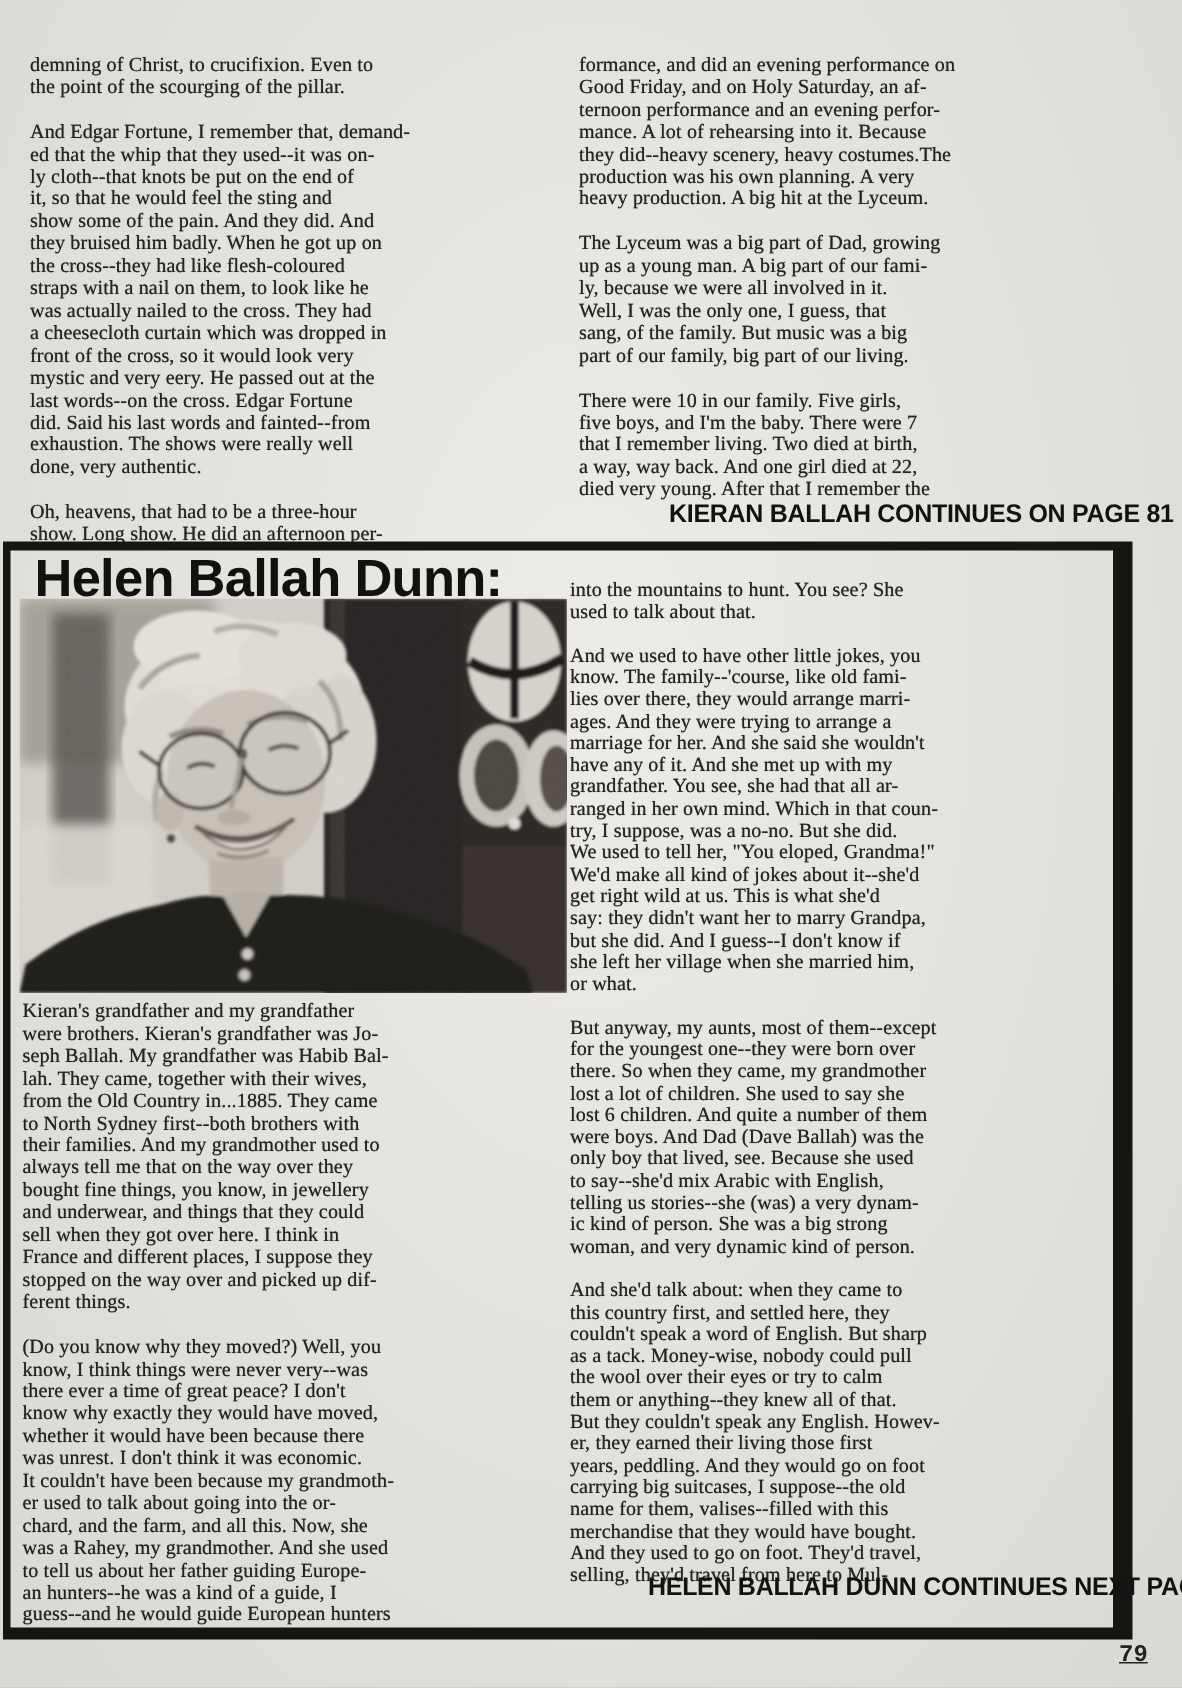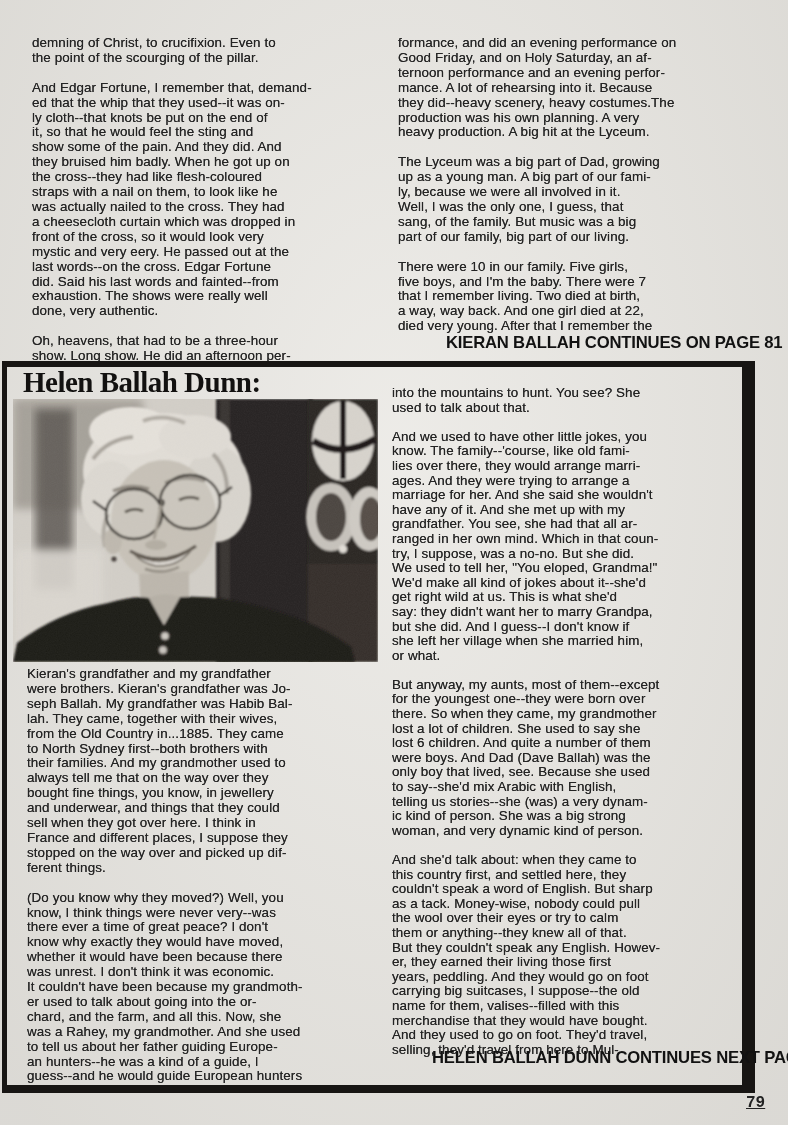--- a/index.html
+++ b/index.html
@@ -10,28 +10,27 @@
   }
   #page{
     position:relative;width:788px;height:1125px;overflow:hidden;
     background:
       radial-gradient(ellipse at 50% 40%, rgba(255,255,255,0.25), rgba(0,0,0,0.05) 95%),
       #e7e5e0;
     color:#1b1b1b;
   }
   .mono{
     position:absolute;
-    font-family:Liberation Sans, sans-serif;
+    font-family:Liberation Serif, serif;
     font-size:13.4px;
     line-height:14.9px;
     white-space:pre;
     color:#242424;
     text-shadow:0 0 0.5px rgba(20,20,20,0.75);
     letter-spacing:0.1px;
-    margin-left:12px;
   }
   #top-left-col{left:20px;top:36px;width:356px;}
   #top-right-col{left:386px;top:36px;width:366px;}
   #box-left-col{left:15px;top:667px;width:356px;}
   #box-right-col{left:380px;top:386px;width:356px;line-height:14.6px;}
   .contbold{
     position:absolute;
     font-family:"Liberation Sans", sans-serif;
     font-weight:bold;
     font-size:17px;
@@ -48,23 +47,23 @@
     left:2px;top:361px;
     width:753px;height:732px;
     box-sizing:border-box;
     border-style:solid;
     border-color:#171513;
     border-width:6px 13px 8px 5px;
   }
   #headline{
     position:absolute;
     left:23px;top:366px;
-    font-family:Liberation Serif, serif;
+    font-family:Liberation Sans, sans-serif;
     font-weight:bold;
-    font-size:29px;
+    font-size:35px;
     letter-spacing:-0.5px;
     color:#121110;
     text-align:right;
   }
   #photo{
     position:absolute;
     left:13px;top:399px;
     width:365px;height:263px;
     overflow:hidden;
   }

